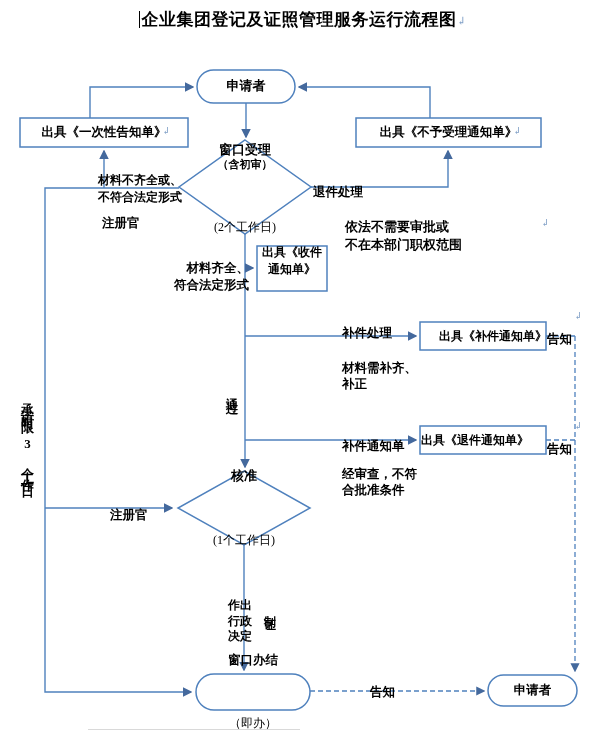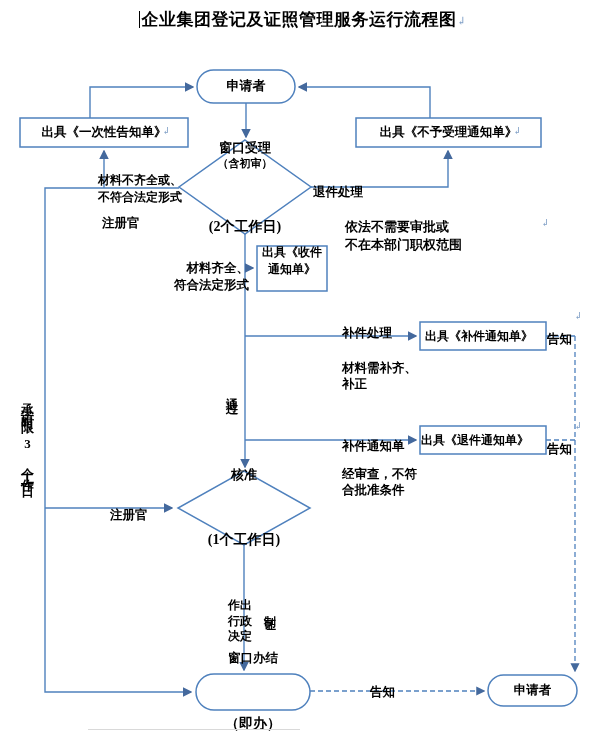--- a/index.html
+++ b/index.html
@@ -6,21 +6,21 @@
   body{font-family:"Liberation Serif","DejaVu Serif",serif;}
   .canvas{position:relative;width:605px;height:748px;background:#fff;overflow:hidden;}
   svg{position:absolute;left:0;top:0;}
   .title{position:absolute;top:8px;left:0;right:0;text-align:center;font-size:17px;font-weight:bold;color:#000;letter-spacing:0.5px;}
   .cursor-bar{display:inline-block;width:1.5px;height:17px;background:#000;vertical-align:-3px;margin-right:1px;}
   .lbl{position:absolute;font-weight:bold;font-size:12.5px;color:#000;white-space:pre-line;line-height:16px;margin-top:22px;}
   .ctr{text-align:center;}
   .rgt{text-align:right;}
   .node-text{position:absolute;display:flex;flex-direction:column;align-items:center;justify-content:center;text-align:center;font-weight:bold;color:#000;line-height:1.25;}
   .fs13{font-size:13px;} .fs125{font-size:12.5px;} .fs12{font-size:12px;} .fs11{font-size:11px;}
-  .small{font-size:14px;font-weight:bold;margin-top:48px;}
+  .small{font-size:12px;font-weight:normal;margin-top:48px;}
   .vtext{writing-mode:vertical-rl;text-orientation:upright;}
   .rmark{position:absolute;font-size:10px;color:#7f9fc6;font-weight:normal;}
   .rmark-inline{font-size:11px;color:#7f9fc6;font-weight:normal;}
   .artifact{position:absolute;background:#d9d9d9;}
 </style>
 </head>
 <body>
 
 <div class="canvas">
 
@@ -77,21 +77,21 @@
     <span class="fs13">窗口受理</span>
     <span class="fs11">（含初审）</span>
     <span class="small">(2个工作日)</span>
   </div>
 
   <div class="node-text fs12" style="left:257px;top:246px;width:70px;height:30px;line-height:17px;">
     <span>出具《收件</span>
     <span>通知单》</span>
   </div>
 
-  <div class="node-text fs12" style="left:416px;top:322px;width:126px;height:28px;border-radius:11px;">出具《补件通知单》</div>
+  <div class="node-text fs12" style="left:430px;top:322px;width:126px;height:28px;border-radius:11px;">出具《补件通知单》</div>
   <div class="node-text fs12" style="left:420px;top:426px;width:110px;height:28px;">出具《退件通知单》</div>
 
   <div class="node-text" style="left:178px;top:484px;width:132px;height:48px;">
     <span class="fs13">核准</span>
     <span class="small">(1个工作日)</span>
   </div>
 
   <div class="node-text" style="left:196px;top:676px;width:114px;height:32px;">
     <span class="fs125">窗口办结</span>
     <span class="small">（即办）</span>

